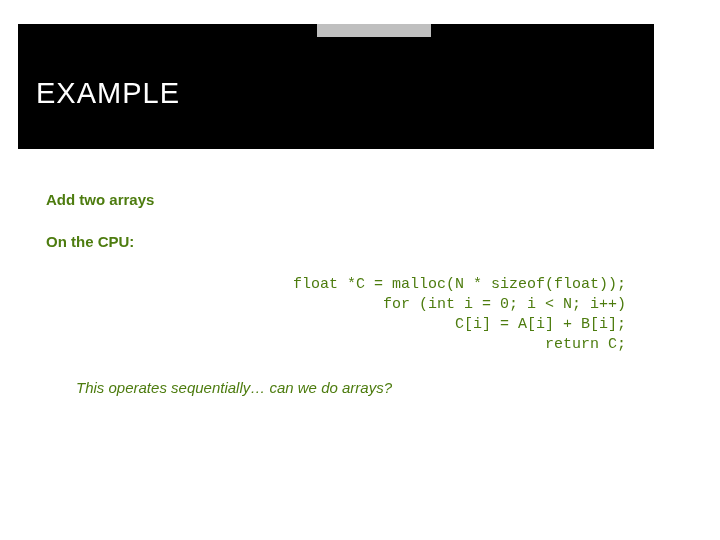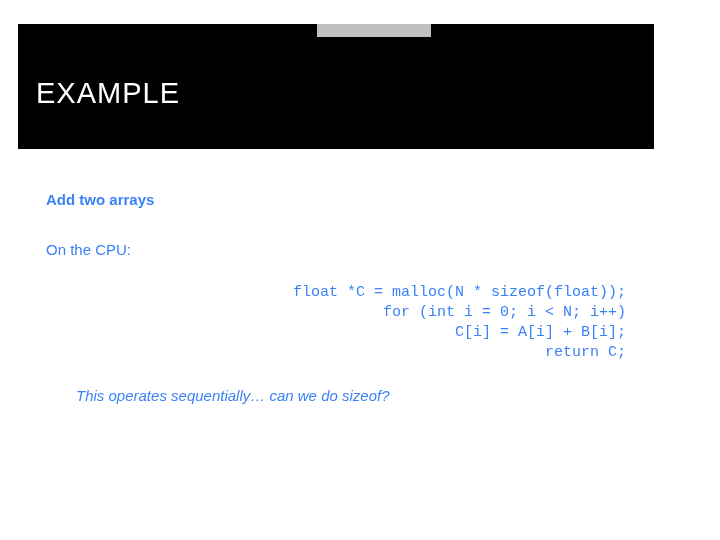--- a/index.html
+++ b/index.html
@@ -45,39 +45,39 @@
     letter-spacing: 1px;
     padding-left: 18px;
     font-family: Arial, Helvetica, sans-serif;
   }
   .body {
     position: absolute;
     top: 190px;
     left: 46px;
     right: 46px;
     font-size: 15px;
-    color: #3b82f6;
+    color: #4d7c0f;
     line-height: 1.35;
   }
   .row-heading {
     font-weight: bold;
     margin-top: 0;
   }
   .bullet-line {
     padding-left: 30px;
     margin-top: 2px;
   }
   .bullet-line::before {
     content: "•";
     display: inline-block;
     width: 16px;
   }
   .sub-heading {
-    font-weight: normal;
-    margin-top: 30px;
+    font-weight: bold;
+    margin-top: 22px;
   }
   .code-block {
     font-family: "Courier New", Courier, monospace;
     font-size: 15px;
     white-space: pre;
     margin-top: 22px;
     margin-left: 30px;
     line-height: 1.35;
     text-align: right;
   }
@@ -105,16 +105,16 @@
   <div class="body">
     <div class="row-heading">Add two arrays</div>
 
     <div class="sub-heading">On the CPU:</div>
 
     <div class="code-block">float *C = malloc(N * sizeof(float));
 for (int i = 0; i &lt; N; i++)
 C[i] = A[i] + B[i];
 return C;</div>
 
-    <div class="closing">This operates sequentially… can we do sizeof?</div>
+    <div class="closing">This operates sequentially… can we do arrays?</div>
   </div>
 
 </div>
 
 </body></html>

